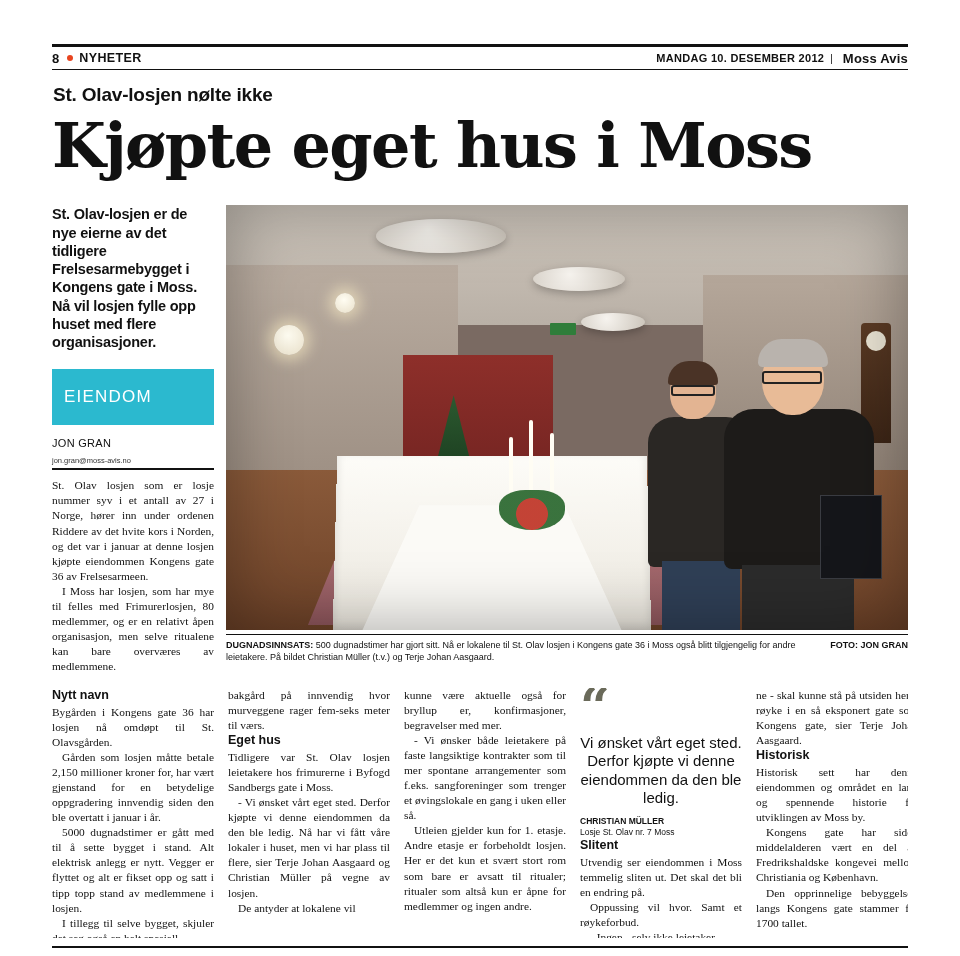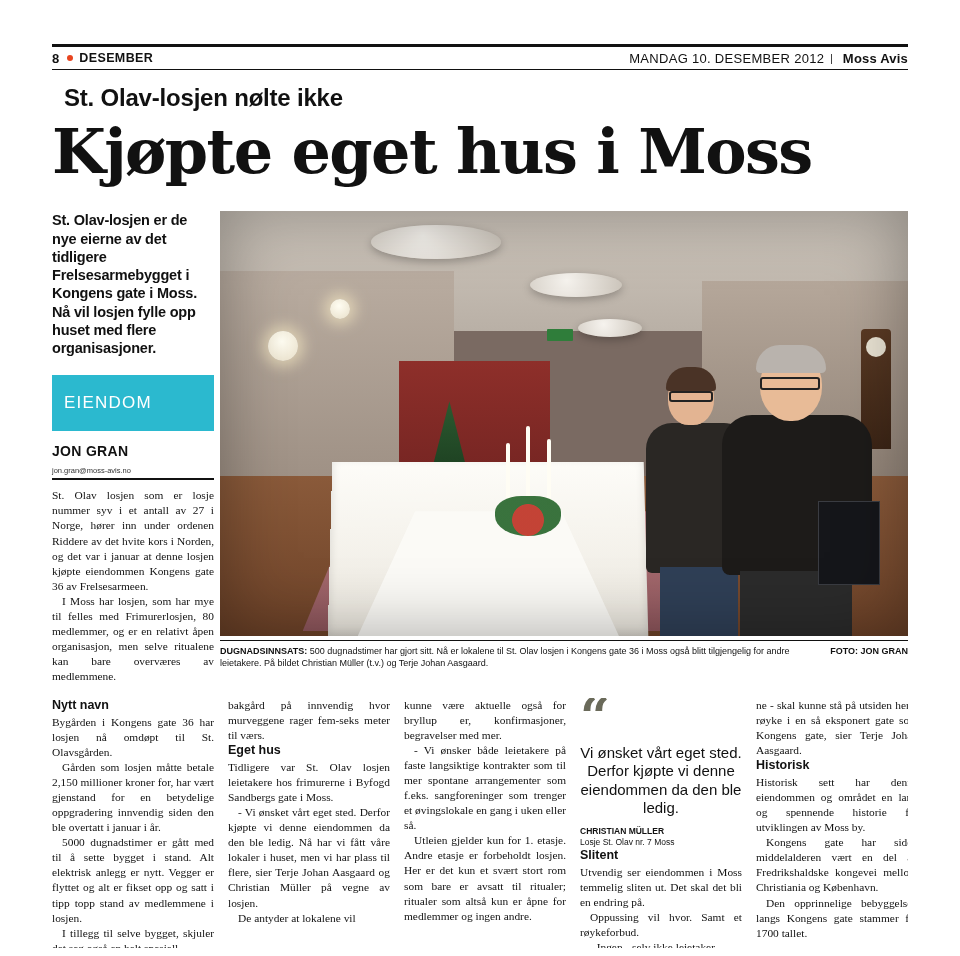--- a/index.html
+++ b/index.html
@@ -33,47 +33,47 @@
   .mh-dot {
     width: 6px; height: 6px; border-radius: 50%;
     background: #e8441f; display:inline-block;
     margin-left: 2px;
   }
   .mh-section {
     font-weight: bold; font-size: 12.5px; letter-spacing: .4px;
   }
   .mh-spacer { flex: 1; }
   .mh-date {
-    font-size: 13px; font-weight: normal; letter-spacing: .3px;
+    font-size: 11px; font-weight: bold; letter-spacing: .3px;
   }
   .mh-sep { font-size: 10px; margin: 0 10px 0 6px; color:#111; }
   .mh-paper { font-size: 13px; font-weight: bold; letter-spacing:.2px; }
 
   
   .kicker {
     font-family: "Liberation Sans", sans-serif;
-    font-size: 24px;
-    font-weight: bold;
-    margin: 14px 0 2px 12px;
+    font-size: 19px;
+    font-weight: bold;
+    margin: 14px 0 2px 1px;
     letter-spacing: -0.2px;
   }
   .headline {
     font-family: "DejaVu Serif", serif;
     font-weight: bold;
     font-size: 62px;
     line-height: 1.02;
     letter-spacing: -1.6px;
     margin: 8px 0 0 0;
   }
 
   
   .body-area {
     display: flex;
     margin-top: 28px;
-    gap: 6px;
+    gap: 12px;
   }
   .col-left { width: 162px; flex: none; }
   .col-right { flex: 1; }
 
   .standfirst {
     font-family: "Liberation Sans", sans-serif;
     font-weight: bold;
     font-size: 14.5px;
     line-height: 1.26;
     letter-spacing: -0.2px;
@@ -91,21 +91,21 @@
     font-family: "Liberation Sans", sans-serif;
     font-size: 17px;
     letter-spacing: 1.2px;
   }
   .byline {
     margin-top: 12px;
     font-family: "Liberation Sans", sans-serif;
     border-bottom: 2px solid #111;
     padding-bottom: 3px;
   }
-  .byline .name { font-weight: bold; font-size: 14px; letter-spacing:.3px;}
+  .byline .name { font-weight: normal; font-size: 11px; letter-spacing:.3px;}
   .byline .mail { font-size: 7.5px; color: #333; margin-top: 7px; }
 
   .lead-text {
     margin-top: 8px;
     font-size: 11.4px;
     line-height: 1.32;
     text-align: justify;
     hyphens: auto;
   }
   .lead-text p { margin: 0; }
@@ -298,21 +298,21 @@
 </style>
 </head>
 <body>
 
 <div class="page">
 
   <div class="masthead">
     <div class="mh-left">
       <span class="mh-page">8</span>
       <span class="mh-dot"></span>
-      <span class="mh-section">DESEMBER</span>
+      <span class="mh-section">NYHETER</span>
     </div>
     <div class="mh-spacer"></div>
     <span class="mh-date">MANDAG 10. DESEMBER 2012</span>
     <span class="mh-sep">|</span>
     <span class="mh-paper">Moss Avis</span>
   </div>
 
   <div class="kicker">St. Olav-losjen nølte ikke</div>
   <h1 class="headline">Kjøpte eget hus i Moss</h1>
 

